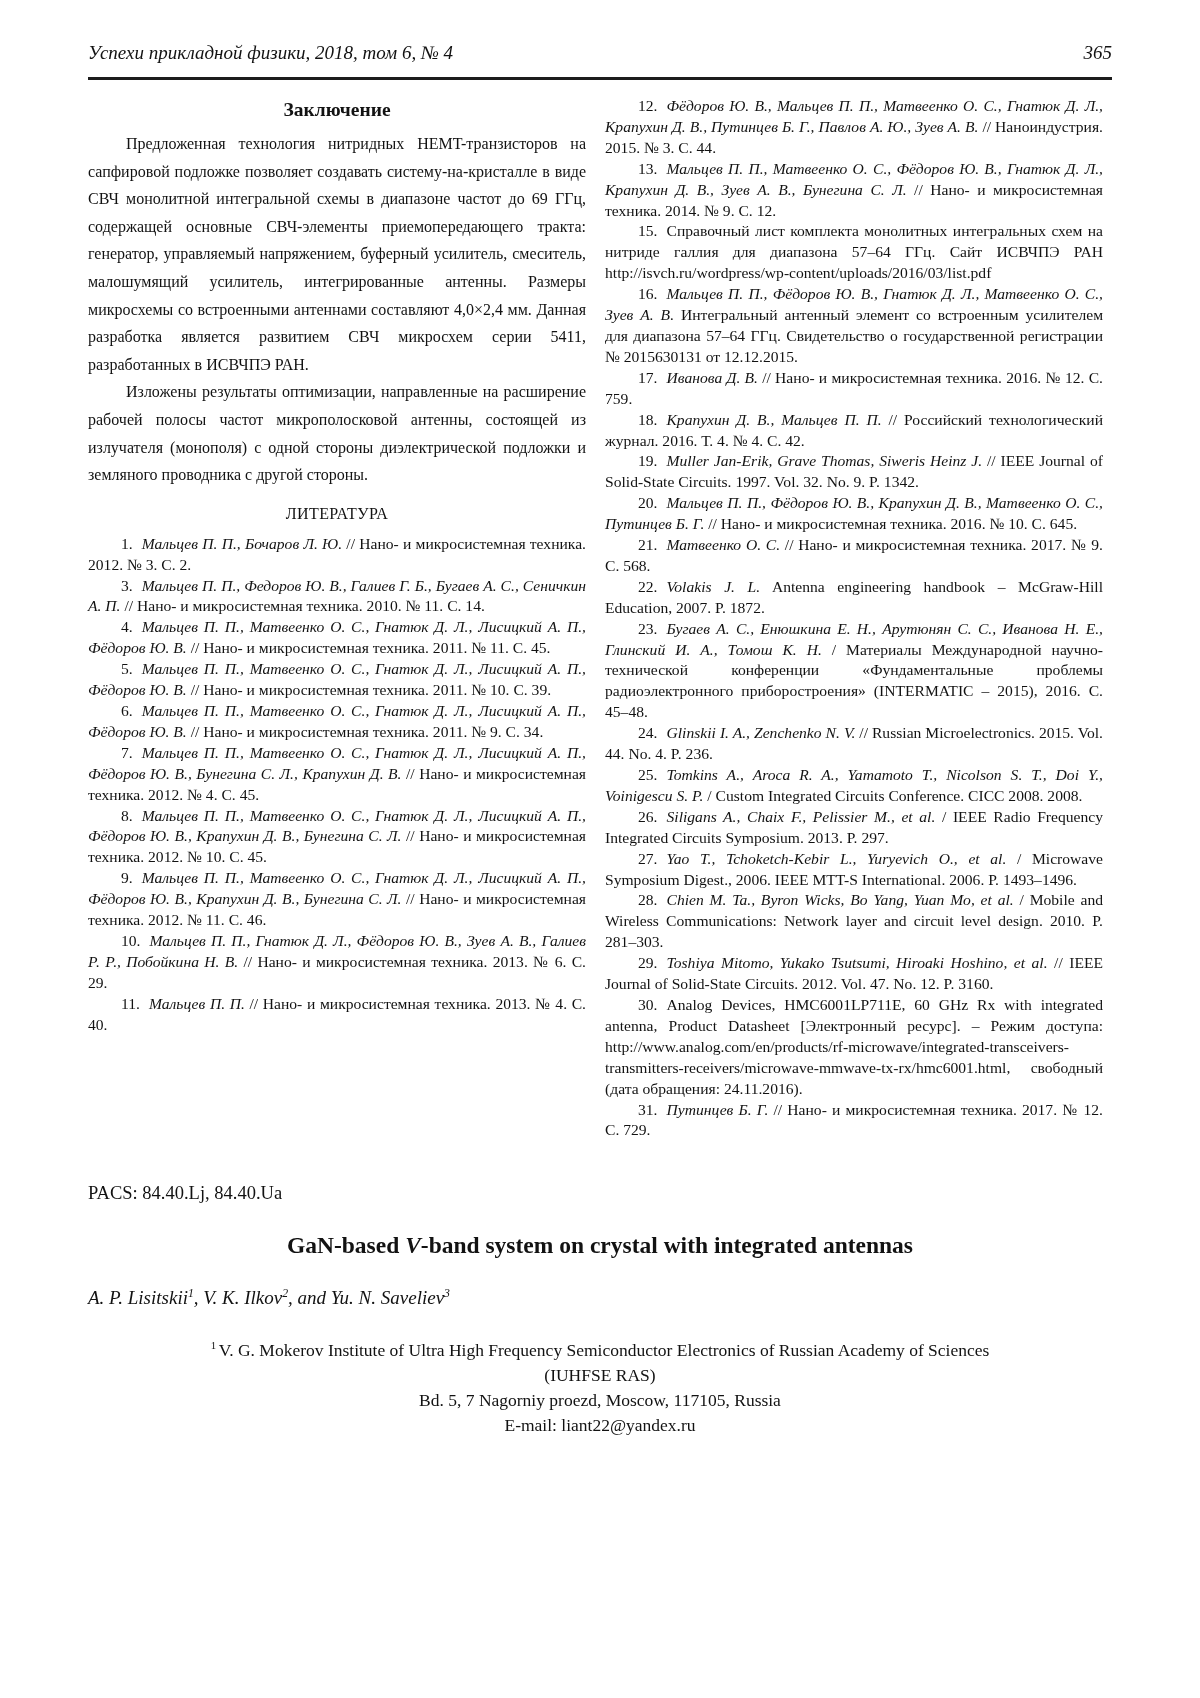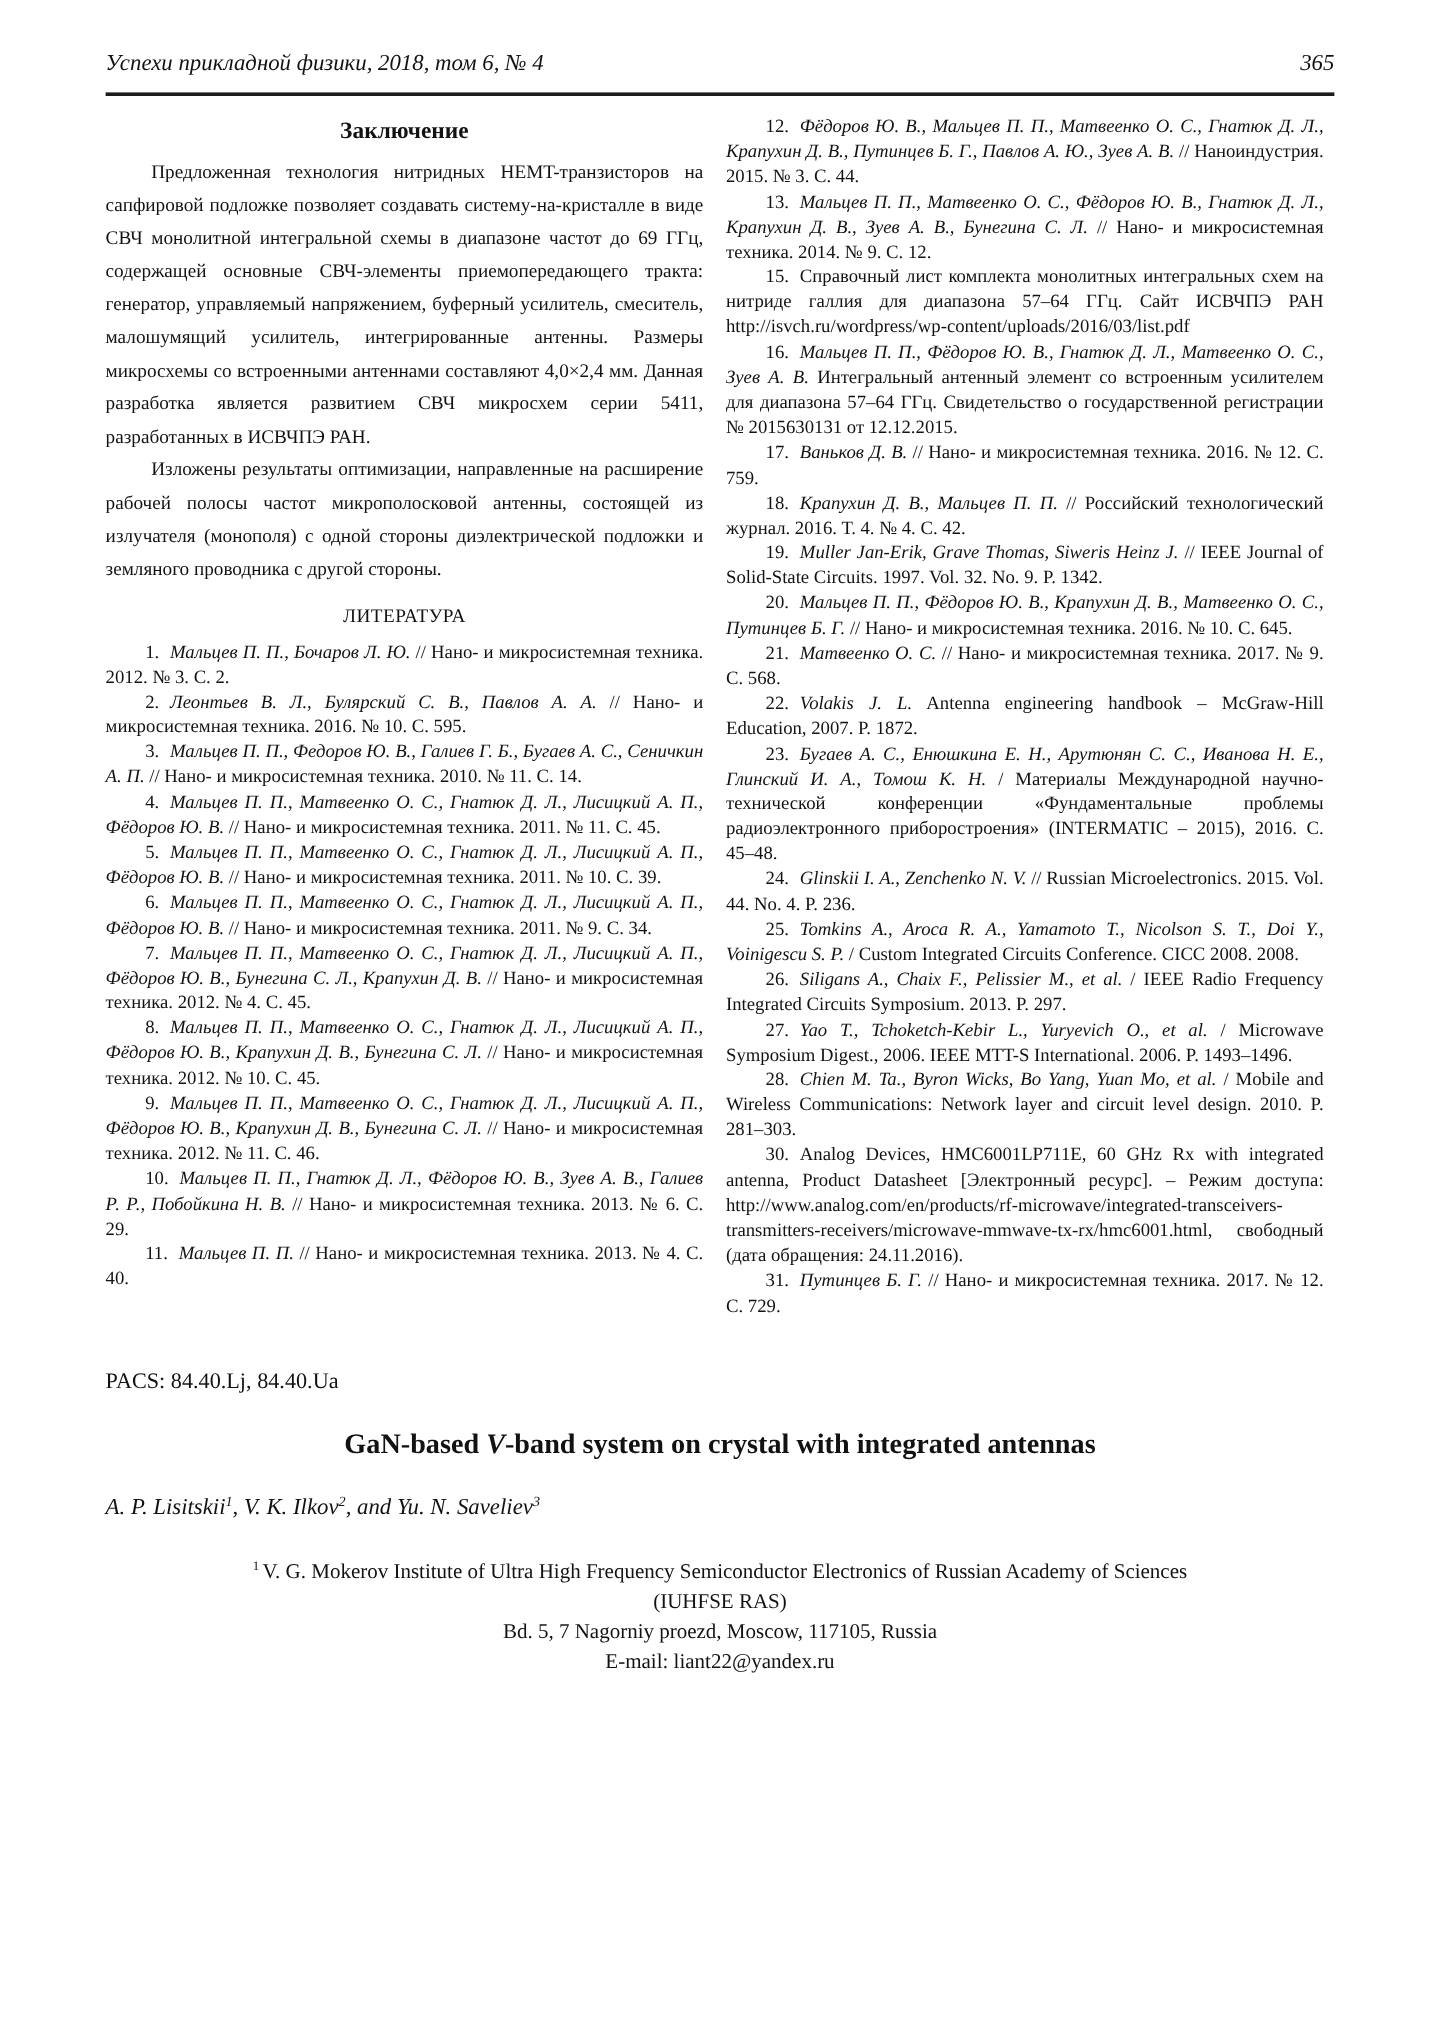--- a/index.html
+++ b/index.html
@@ -64,50 +64,50 @@
   <div class="header-rule"></div>
 
   <div class="columns">
     <div class="col">
       <h2 class="conclusion-heading">Заключение</h2>
       <p class="body-para">Предложенная технология нитридных HEMT-транзисторов на сапфировой подложке позволяет создавать систему-на-кристалле в виде СВЧ монолитной интегральной схемы в диапазоне частот до 69 ГГц, содержащей основные СВЧ-элементы приемопередающего тракта: генератор, управляемый напряжением, буферный усилитель, смеситель, малошумящий усилитель, интегрированные антенны. Размеры микросхемы со встроенными антеннами составляют 4,0×2,4 мм. Данная разработка является развитием СВЧ микросхем серии 5411, разработанных в ИСВЧПЭ РАН.</p>
       <p class="body-para">Изложены результаты оптимизации, направленные на расширение рабочей полосы частот микрополосковой антенны, состоящей из излучателя (монополя) с одной стороны диэлектрической подложки и земляного проводника с другой стороны.</p>
       <h3 class="lit-heading">ЛИТЕРАТУРА</h3>
       <div id="refs-left">
           <p class="ref"><span class="ref-num">1.</span><span class="ref-authors">Мальцев П. П., Бочаров Л. Ю.</span><span> // Нано- и микросистемная техника. 2012. № 3. С. 2.</span></p>
-          <p class="ref"><span class="ref-num">2.</span><span class="ref-authors">Леонтьев В. Л., Булярский С. В., Павлов А. А.</span><span> // Нано- и микросистемная техника. 2016. № 10. С. 595.</span></p>
           <p class="ref"><span class="ref-num">3.</span><span class="ref-authors">Мальцев П. П., Федоров Ю. В., Галиев Г. Б., Бугаев А. С., Сеничкин А. П.</span><span> // Нано- и микросистемная техника. 2010. № 11. С. 14.</span></p>
           <p class="ref"><span class="ref-num">4.</span><span class="ref-authors">Мальцев П. П., Матвеенко О. С., Гнатюк Д. Л., Лисицкий А. П., Фёдоров Ю. В.</span><span> // Нано- и микросистемная техника. 2011. № 11. С. 45.</span></p>
           <p class="ref"><span class="ref-num">5.</span><span class="ref-authors">Мальцев П. П., Матвеенко О. С., Гнатюк Д. Л., Лисицкий А. П., Фёдоров Ю. В.</span><span> // Нано- и микросистемная техника. 2011. № 10. С. 39.</span></p>
           <p class="ref"><span class="ref-num">6.</span><span class="ref-authors">Мальцев П. П., Матвеенко О. С., Гнатюк Д. Л., Лисицкий А. П., Фёдоров Ю. В.</span><span> // Нано- и микросистемная техника. 2011. № 9. С. 34.</span></p>
           <p class="ref"><span class="ref-num">7.</span><span class="ref-authors">Мальцев П. П., Матвеенко О. С., Гнатюк Д. Л., Лисицкий А. П., Фёдоров Ю. В., Бунегина С. Л., Крапухин Д. В.</span><span> // Нано- и микросистемная техника. 2012. № 4. С. 45.</span></p>
           <p class="ref"><span class="ref-num">8.</span><span class="ref-authors">Мальцев П. П., Матвеенко О. С., Гнатюк Д. Л., Лисицкий А. П., Фёдоров Ю. В., Крапухин Д. В., Бунегина С. Л.</span><span> // Нано- и микросистемная техника. 2012. № 10. С. 45.</span></p>
           <p class="ref"><span class="ref-num">9.</span><span class="ref-authors">Мальцев П. П., Матвеенко О. С., Гнатюк Д. Л., Лисицкий А. П., Фёдоров Ю. В., Крапухин Д. В., Бунегина С. Л.</span><span> // Нано- и микросистемная техника. 2012. № 11. С. 46.</span></p>
           <p class="ref"><span class="ref-num">10.</span><span class="ref-authors">Мальцев П. П., Гнатюк Д. Л., Фёдоров Ю. В., Зуев А. В., Галиев Р. Р., Побойкина Н. В.</span><span> // Нано- и микросистемная техника. 2013. № 6. С. 29.</span></p>
           <p class="ref"><span class="ref-num">11.</span><span class="ref-authors">Мальцев П. П.</span><span> // Нано- и микросистемная техника. 2013. № 4. С. 40.</span></p>
         </div>
     </div>
     <div class="col">
       <div id="refs-right">
           <p class="ref"><span class="ref-num">12.</span><span class="ref-authors">Фёдоров Ю. В., Мальцев П. П., Матвеенко О. С., Гнатюк Д. Л., Крапухин Д. В., Путинцев Б. Г., Павлов А. Ю., Зуев А. В.</span><span> // Наноиндустрия. 2015. № 3. С. 44.</span></p>
           <p class="ref"><span class="ref-num">13.</span><span class="ref-authors">Мальцев П. П., Матвеенко О. С., Фёдоров Ю. В., Гнатюк Д. Л., Крапухин Д. В., Зуев А. В., Бунегина С. Л.</span><span> // Нано- и микросистемная техника. 2014. № 9. С. 12.</span></p>
           <p class="ref"><span class="ref-num">15.</span><span>Справочный лист комплекта монолитных интегральных схем на нитриде галлия для диапазона 57–64 ГГц. Сайт ИСВЧПЭ РАН http://isvch.ru/wordpress/wp-content/uploads/2016/03/list.pdf</span></p>
           <p class="ref"><span class="ref-num">16.</span><span class="ref-authors">Мальцев П. П., Фёдоров Ю. В., Гнатюк Д. Л., Матвеенко О. С., Зуев А. В.</span><span> Интегральный антенный элемент со встроенным усилителем для диапазона 57–64 ГГц. Свидетельство о государственной регистрации № 2015630131 от 12.12.2015.</span></p>
-          <p class="ref"><span class="ref-num">17.</span><span class="ref-authors">Ваньков Д. В.</span><span> // Нано- и микросистемная техника. 2016. № 12. С. 759.</span></p>
+          <p class="ref"><span class="ref-num">17.</span><span class="ref-authors">Иванова Д. В.</span><span> // Нано- и микросистемная техника. 2016. № 12. С. 759.</span></p>
           <p class="ref"><span class="ref-num">18.</span><span class="ref-authors">Крапухин Д. В., Мальцев П. П.</span><span> // Российский технологический журнал. 2016. Т. 4. № 4. С. 42.</span></p>
           <p class="ref"><span class="ref-num">19.</span><span class="ref-authors">Muller Jan-Erik, Grave Thomas, Siweris Heinz J.</span><span> // IEEE Journal of Solid-State Circuits. 1997. Vol. 32. No. 9. P. 1342.</span></p>
           <p class="ref"><span class="ref-num">20.</span><span class="ref-authors">Мальцев П. П., Фёдоров Ю. В., Крапухин Д. В., Матвеенко О. С., Путинцев Б. Г.</span><span> // Нано- и микросистемная техника. 2016. № 10. С. 645.</span></p>
           <p class="ref"><span class="ref-num">21.</span><span class="ref-authors">Матвеенко О. С.</span><span> // Нано- и микросистемная техника. 2017. № 9. С. 568.</span></p>
           <p class="ref"><span class="ref-num">22.</span><span class="ref-authors">Volakis J. L.</span><span> Antenna engineering handbook – McGraw-Hill Education, 2007. P. 1872.</span></p>
           <p class="ref"><span class="ref-num">23.</span><span class="ref-authors">Бугаев А. С., Енюшкина Е. Н., Арутюнян С. С., Иванова Н. Е., Глинский И. А., Томош К. Н.</span><span> / Материалы Международной научно-технической конференции «Фундаментальные проблемы радиоэлектронного приборостроения» (INTERMATIC – 2015), 2016. С. 45–48.</span></p>
           <p class="ref"><span class="ref-num">24.</span><span class="ref-authors">Glinskii I. A., Zenchenko N. V.</span><span> // Russian Microelectronics. 2015. Vol. 44. No. 4. P. 236.</span></p>
           <p class="ref"><span class="ref-num">25.</span><span class="ref-authors">Tomkins A., Aroca R. A., Yamamoto T., Nicolson S. T., Doi Y., Voinigescu S. P.</span><span> / Custom Integrated Circuits Conference. CICC 2008. 2008.</span></p>
           <p class="ref"><span class="ref-num">26.</span><span class="ref-authors">Siligans A., Chaix F., Pelissier M., et al.</span><span> / IEEE Radio Frequency Integrated Circuits Symposium. 2013. P. 297.</span></p>
           <p class="ref"><span class="ref-num">27.</span><span class="ref-authors">Yao T., Tchoketch-Kebir L., Yuryevich O., et al.</span><span> / Microwave Symposium Digest., 2006. IEEE MTT-S International. 2006. P. 1493–1496.</span></p>
           <p class="ref"><span class="ref-num">28.</span><span class="ref-authors">Chien M. Ta., Byron Wicks, Bo Yang, Yuan Mo, et al.</span><span> / Mobile and Wireless Communications: Network layer and circuit level design. 2010. P. 281–303.</span></p>
+          <p class="ref"><span class="ref-num">29.</span><span class="ref-authors">Toshiya Mitomo, Yukako Tsutsumi, Hiroaki Hoshino, et al.</span><span> // IEEE Journal of Solid-State Circuits. 2012. Vol. 47. No. 12. P. 3160.</span></p>
           <p class="ref"><span class="ref-num">30.</span><span>Analog Devices, HMC6001LP711E, 60 GHz Rx with integrated antenna, Product Datasheet [Электронный ресурс]. – Режим доступа: http://www.analog.com/en/products/rf-microwave/integrated-transceivers-transmitters-receivers/microwave-mmwave-tx-rx/hmc6001.html, свободный (дата обращения: 24.11.2016).</span></p>
           <p class="ref"><span class="ref-num">31.</span><span class="ref-authors">Путинцев Б. Г.</span><span> // Нано- и микросистемная техника. 2017. № 12. С. 729.</span></p>
         </div>
     </div>
   </div>
 
   <div class="pacs-line">PACS: 84.40.Lj, 84.40.Ua</div>
 
   <div class="eng-title"><span>GaN-based </span><span class="v-ital">V</span><span>-band system on crystal with integrated antennas</span></div>
 

